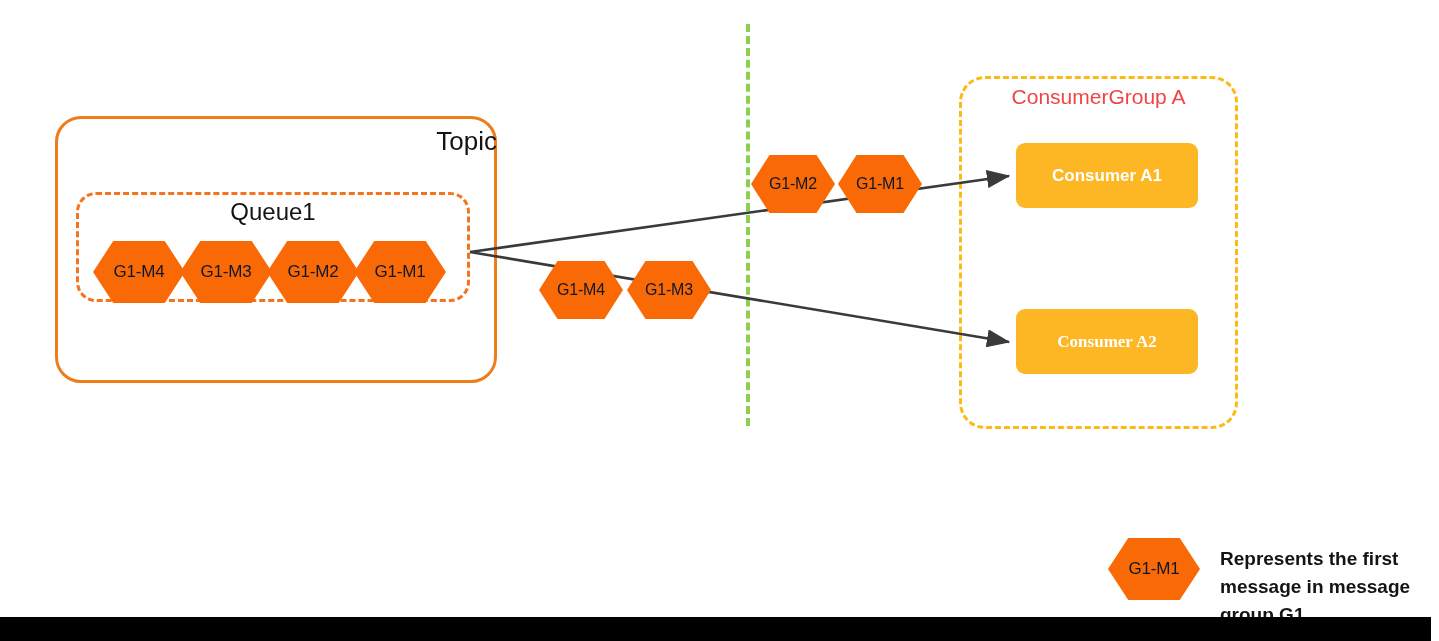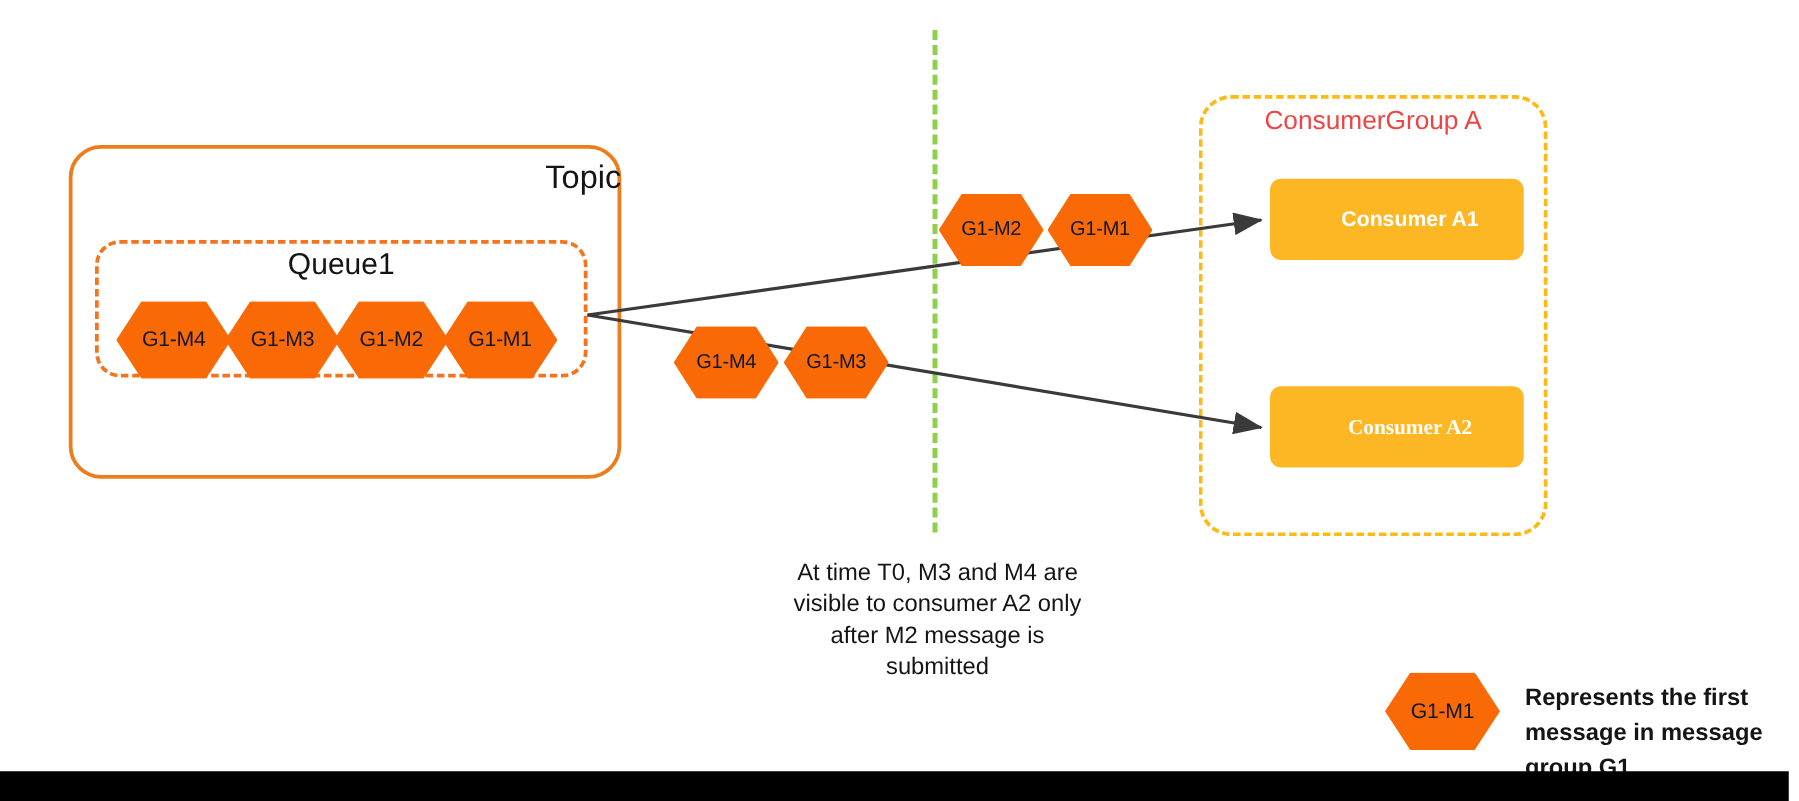--- a/index.html
+++ b/index.html
@@ -121,21 +121,20 @@
     width: 182px;
     height: 65px;
     background: #FDB724;
     border-radius: 9px;
     display: flex;
     align-items: center;
     justify-content: center;
     color: #ffffff;
     font-size: 17px;
     font-weight: 700;
-    padding-left: 21px;
   }
   .consumer.a1 { top: 143px; }
   .consumer.a2 { top: 309px; font-family: Liberation Serif, serif; }
 
   
   #arrows {
     position: absolute;
     left: 0;
     top: 0;
     width: 1439px;
@@ -219,20 +218,19 @@
   <div class="hex small" style="left:838px; top:155px;">G1-M1</div>
 
   <div class="hex small" style="left:539px; top:261px;">G1-M4</div>
   <div class="hex small" style="left:627px; top:261px;">G1-M3</div>
 
   <div class="group-box"></div>
   <div class="group-title">ConsumerGroup A</div>
   <div class="consumer a1">Consumer A1</div>
   <div class="consumer a2">Consumer A2</div>
 
-  <div class="caption">At time T0, M3 and M4 are visible to consumer A2 only after M2 message is submitted</div>
 
   <div class="hex legend-hex">G1-M1</div>
   <div class="legend-text">Represents the first message in message group G1</div>
 
   <div class="bottom-bar"></div>
 
 </div>
 
 </body></html>

